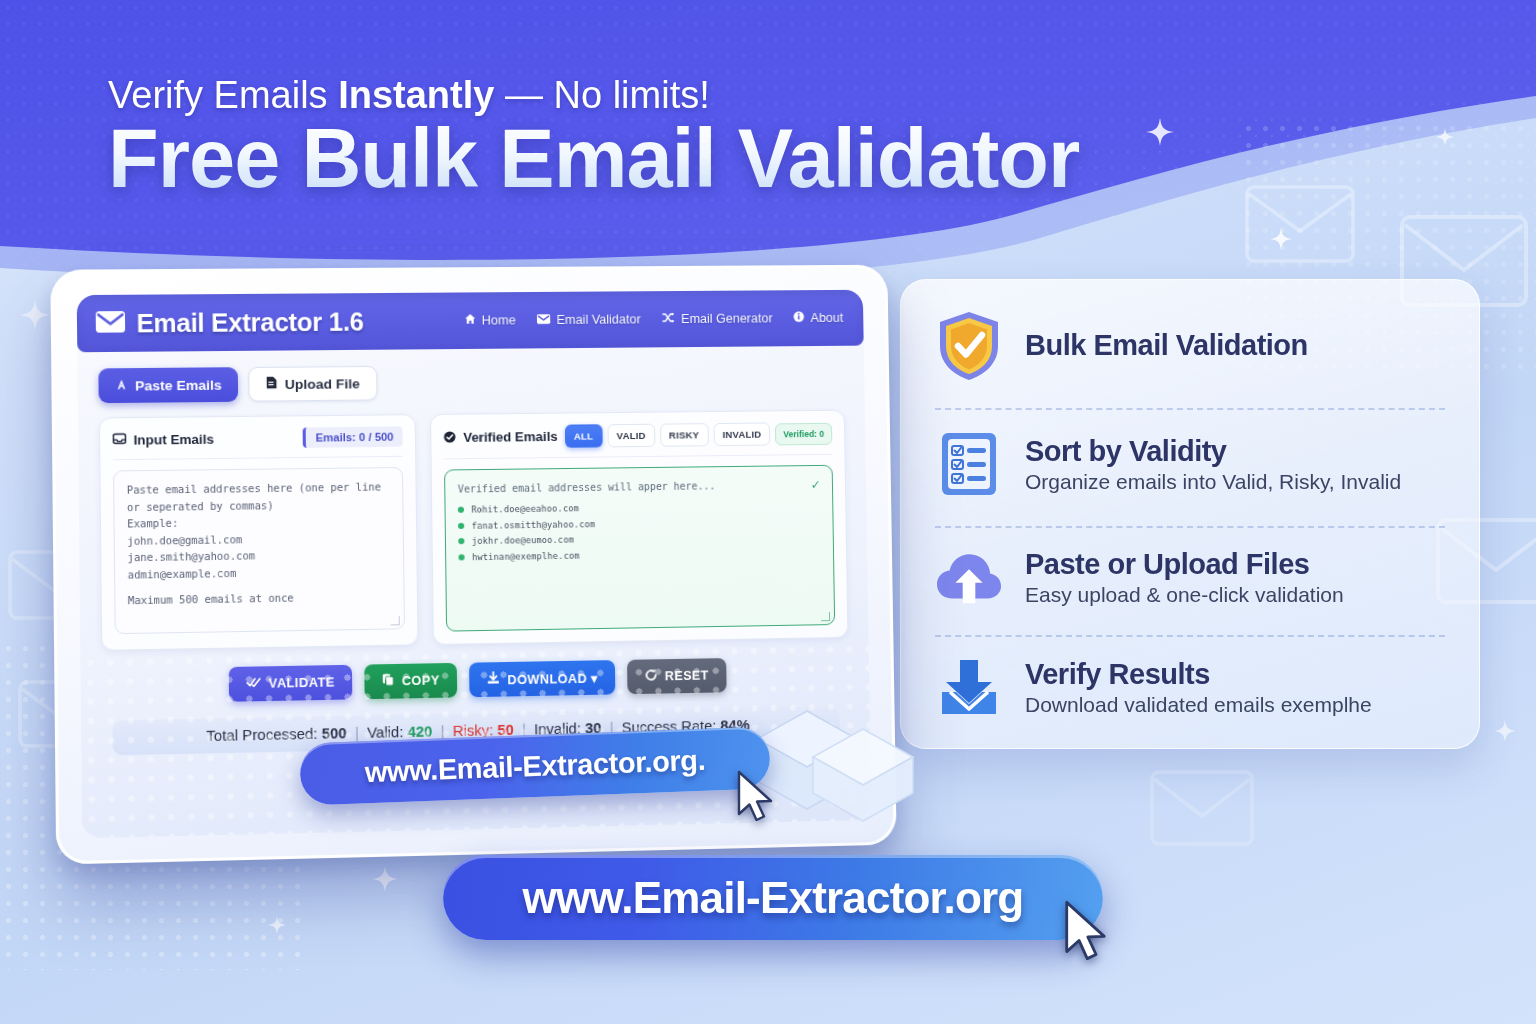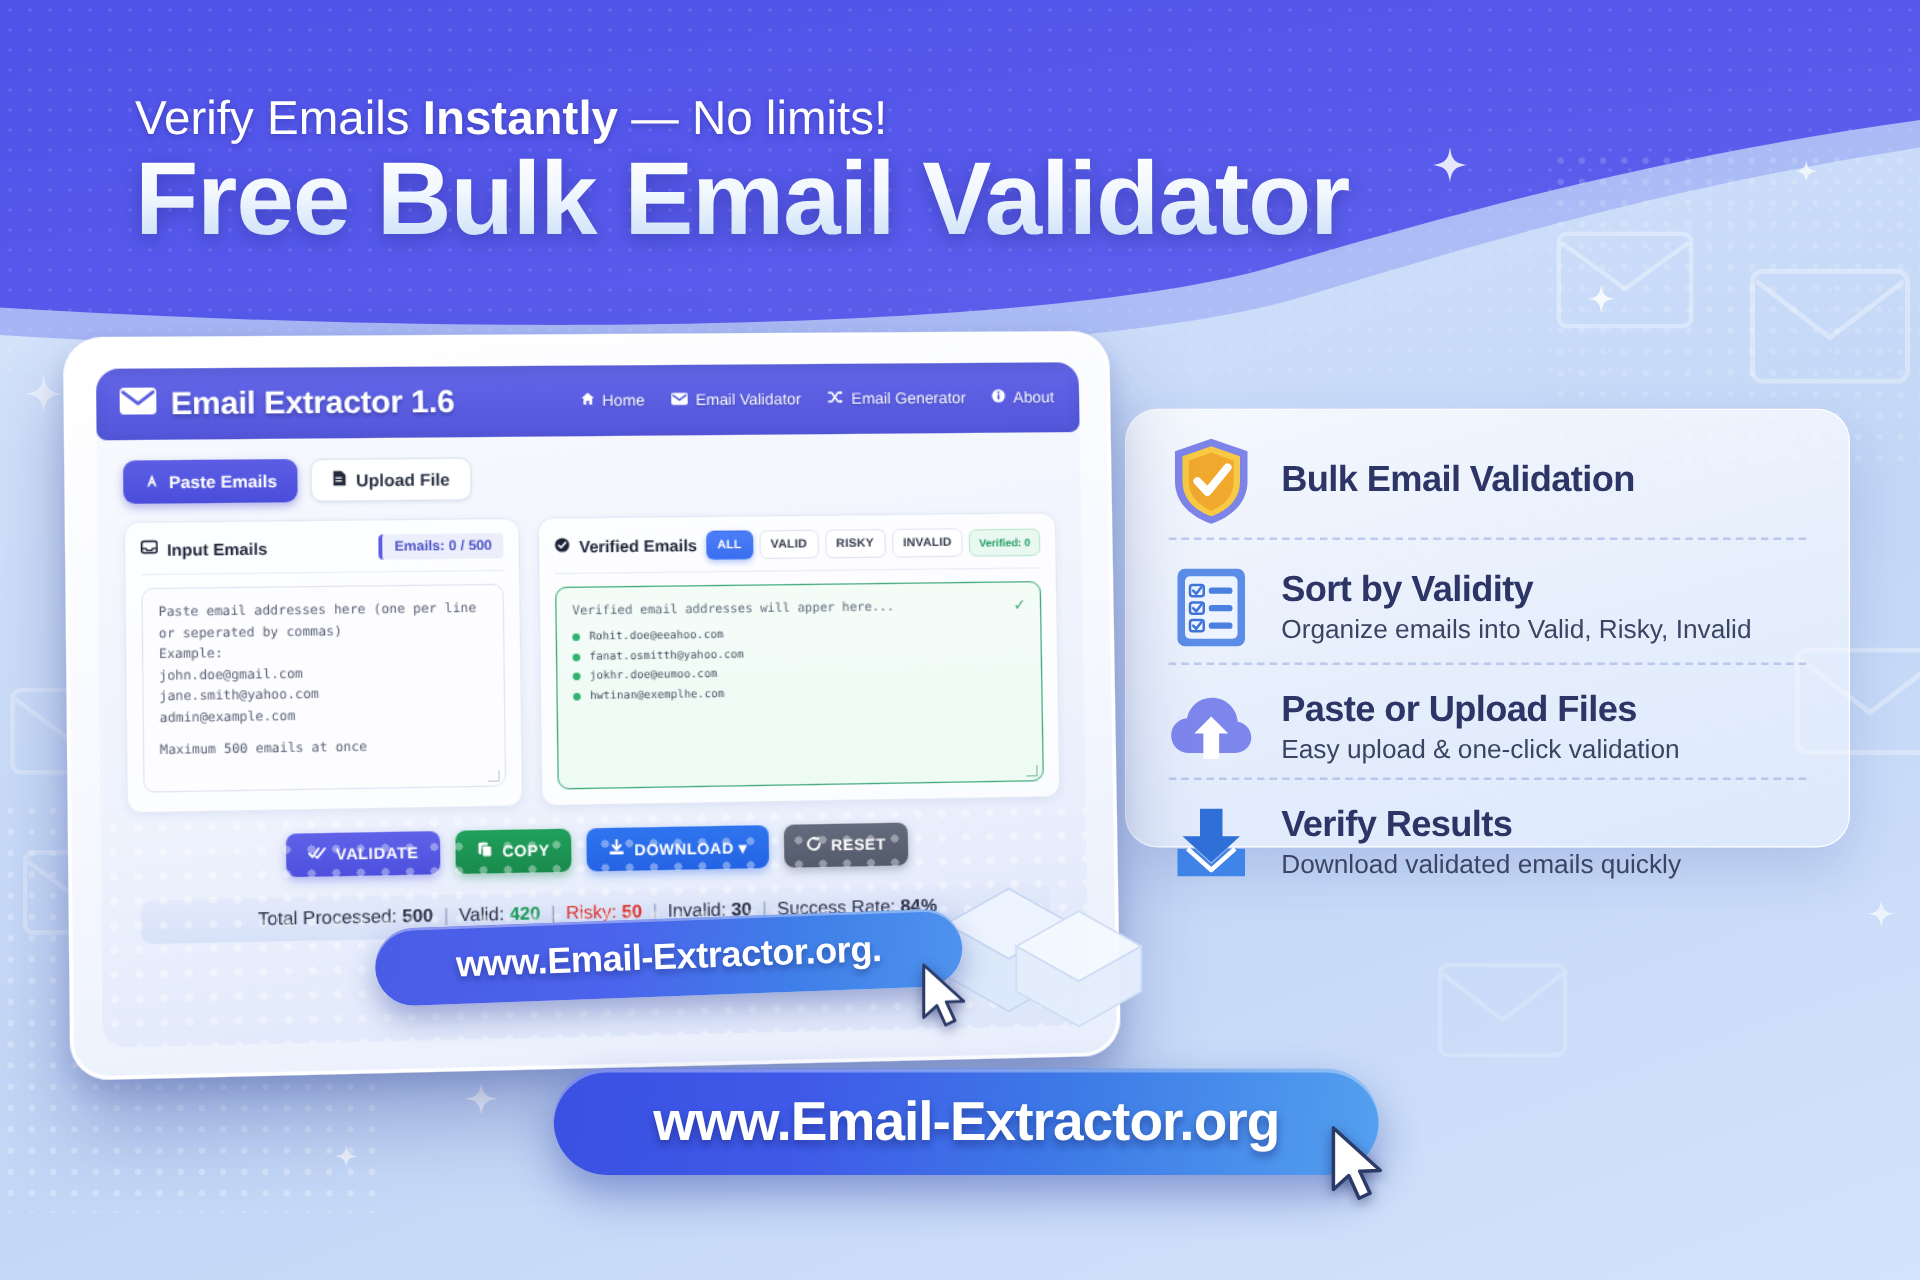--- a/index.html
+++ b/index.html
@@ -207,27 +207,27 @@
     display: flex; align-items: center; justify-content: center;
     transform: rotate(-2.1deg);
   }
   .inline-pill span {
     color: #fff; font-size: 29px; font-weight: bold; letter-spacing: -.4px;
     text-shadow: 0 3px 5px rgba(20,30,100,0.45);
   }
 
   
   #features {
-    position: absolute; left: 900px; top: 279px; width: 580px; height: 351px;
+    position: absolute; left: 900px; top: 279px; width: 580px; height: 470px;
     background: linear-gradient(165deg, rgba(255,255,255,0.80) 0%, rgba(248,250,255,0.66) 55%, rgba(238,244,255,0.55) 100%);
     border: 1px solid rgba(255,255,255,0.85);
     border-radius: 26px; padding: 12px 34px;
     z-index: 6;
     box-shadow: 0 18px 40px rgba(50,70,160,0.16);
-    display: flex; flex-direction: column; justify-content: space-around; margin-top: 48px;
+    display: flex; flex-direction: column; justify-content: space-around;
   }
   .feature { display: flex; align-items: center; gap: 22px; padding: 9px 0; }
   .feature + .feature { border-top: 2px dashed rgba(130,155,215,0.45); padding-top: 19px; }
   .f-icon { width: 68px; flex: none; display: flex; align-items: center; justify-content: center; }
   .f-text { flex: 1; }
   .f-title { font-size: 29px; font-weight: bold; color: #2d3566; letter-spacing: -.5px; line-height: 1.15; }
   .f-sub { font-size: 21px; color: #3b4463; margin-top: 2px; font-weight: 300; }
 
   
   #cta {
@@ -612,21 +612,21 @@
   <div class="feature">
     <div class="f-icon">
       <svg width="66" height="62" viewBox="0 0 66 62">
         <path d="M24 4 H42 V26 H56 L33 47 L10 26 H24 Z" fill="#2f6fd8"></path>
         <path d="M6 36 H20 L33 48 L46 36 H60 V58 H6 Z" fill="#3f84e8"></path>
         <path d="M14 36 L33 53 L52 36" fill="none" stroke="#ffffff" stroke-width="3.6" stroke-linejoin="round"></path>
       </svg>
     </div>
     <div class="f-text">
       <div class="f-title">Verify Results</div>
-      <div class="f-sub">Download validated emails quickly</div>
+      <div class="f-sub">Download validated emails exemplhe</div>
     </div>
   </div>
 </div>
 
 <div id="cta">
   <span>www.Email-Extractor.org</span>
 </div>
 <div class="cursor" style="left:1062px; top:900px; z-index:10;">
   <svg width="54" height="68" viewBox="0 0 46 58">
       <path d="M4 2 L4 44 L14.5 34.5 L21.5 50 L29 46.5 L22 31.5 L36 31 Z" fill="#ffffff" stroke="#2b3a66" stroke-width="2.4" stroke-linejoin="round"></path>

